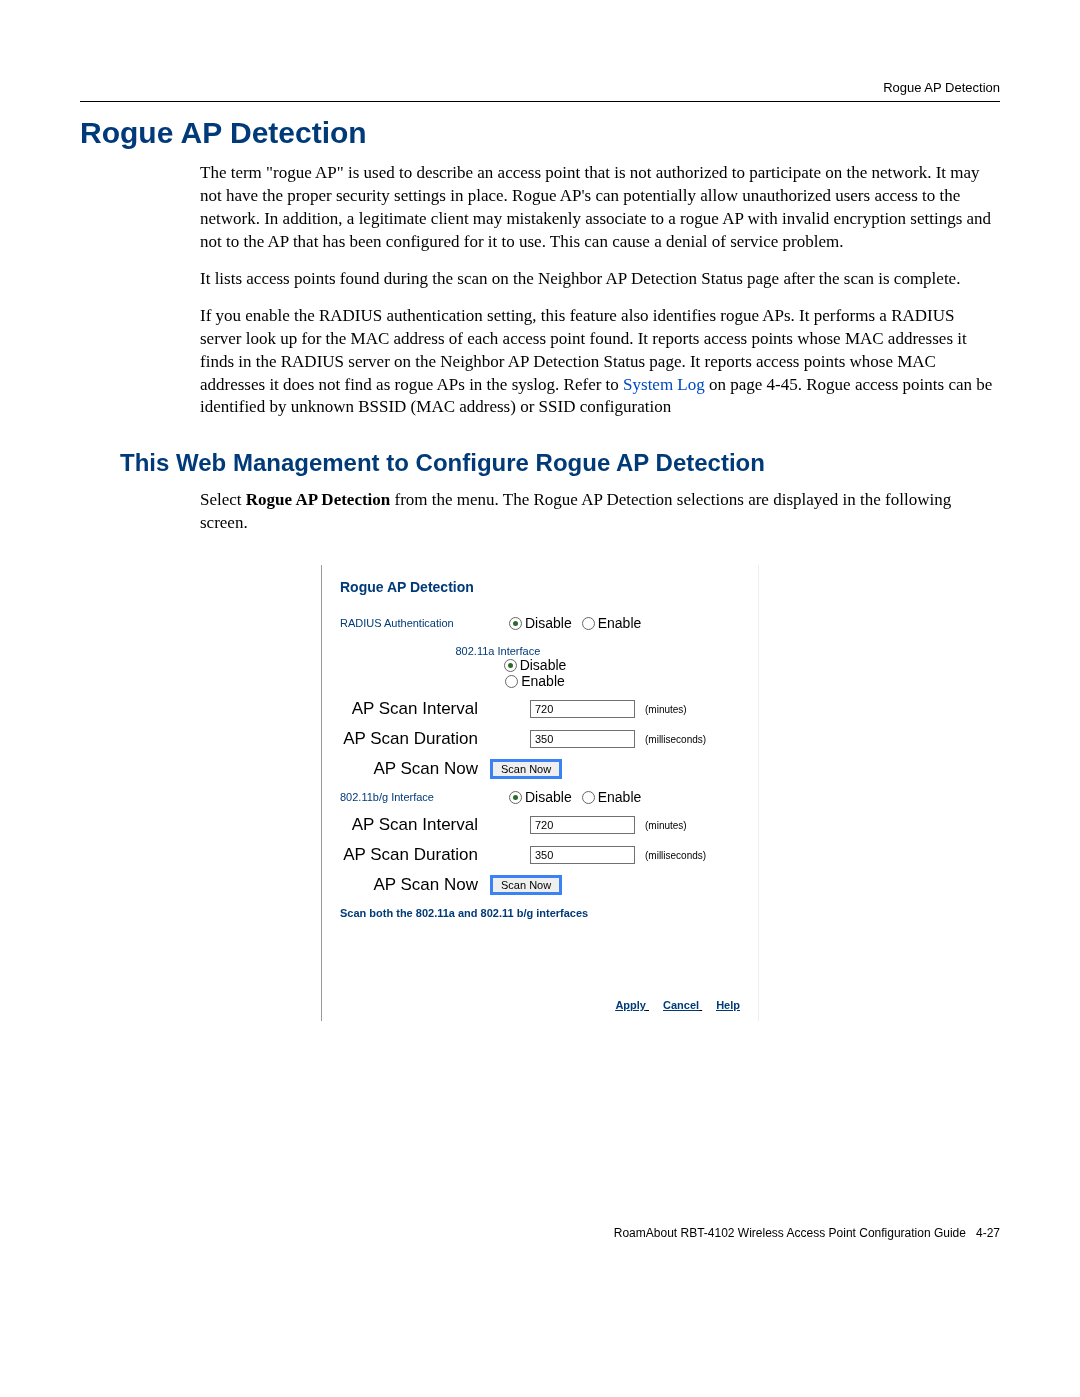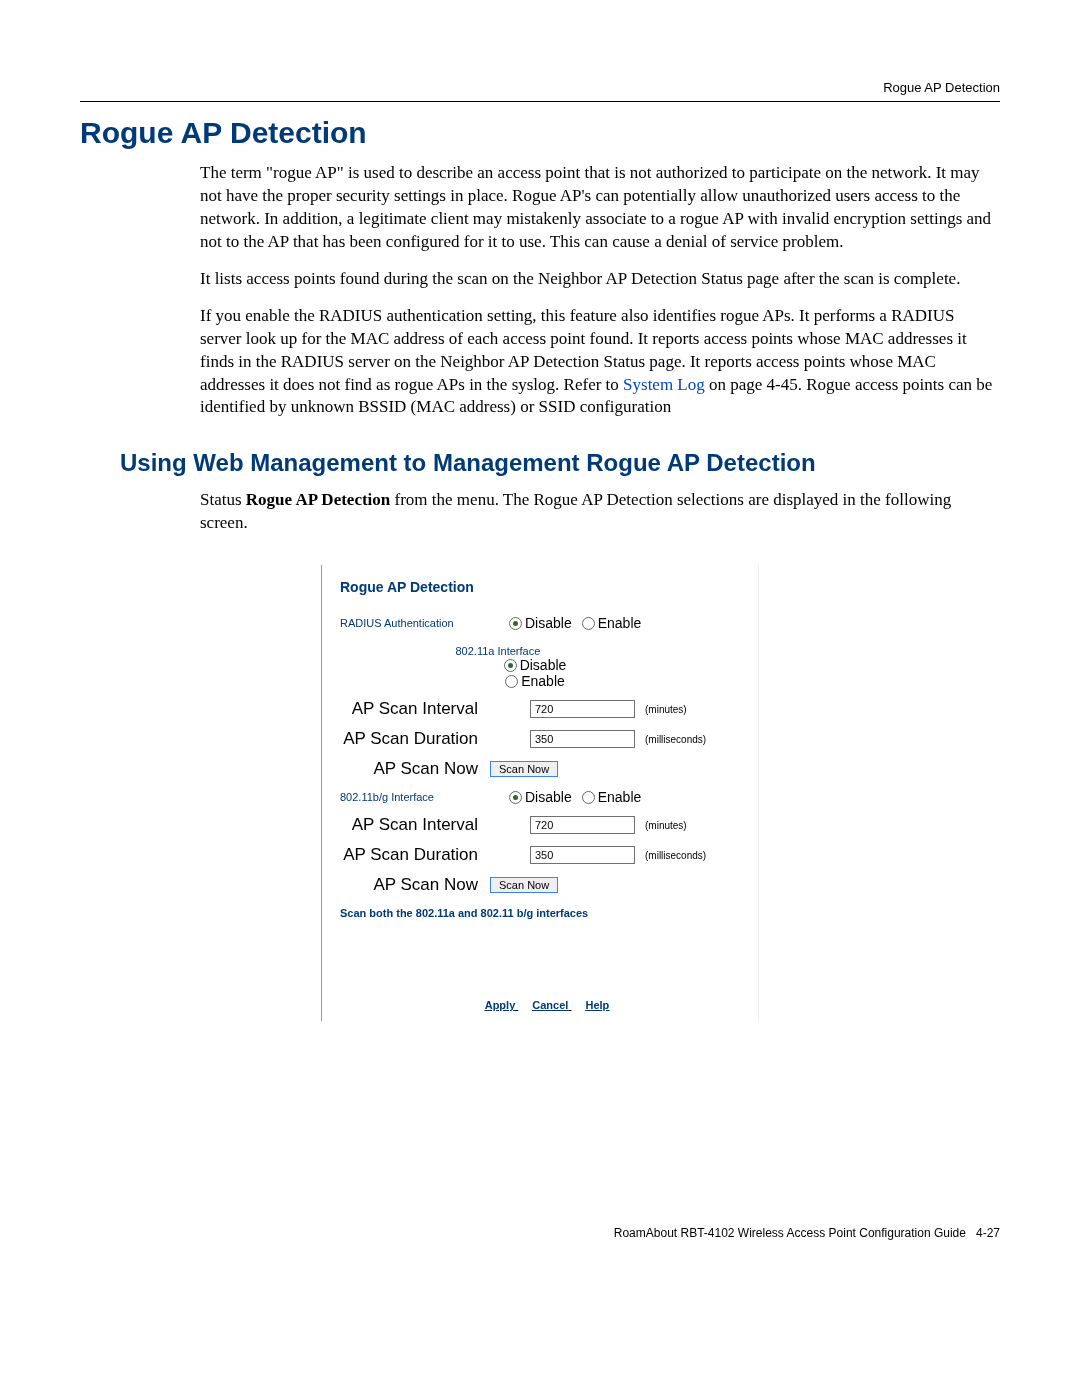--- a/index.html
+++ b/index.html
@@ -118,35 +118,35 @@
     height: 14px;
     background: #fff;
     font-family: Arial, Helvetica, sans-serif;
     margin-left: 40px;
   }
   .scr-unit {
     font-size: 10px;
     margin-left: 10px;
   }
   .scr-btn {
-    border: 1px solid #3b82f6;
+    border: 3px solid #3b82f6;
     background: #efefef;
     padding: 1px 8px;
     font-size: 11px;
     font-family: Arial, Helvetica, sans-serif;
     cursor: pointer;
   }
   .scr-scanboth {
     color: #003a78;
     font-weight: bold;
     font-size: 11px;
     margin: 12px 0 10px 0;
   }
   .scr-actions {
-    text-align: center;
+    text-align: right;
     margin-top: 80px;
     font-size: 11px;
     text-decoration: underline;
   }
   .scr-actions .act {
     color: #003a78;
     font-weight: bold;
     text-decoration: underline;
     margin-left: 14px;
     cursor: pointer;
@@ -171,25 +171,25 @@
   <h1 class="main">Rogue AP Detection</h1>
 
   <div class="body-text">
     <p>The term "rogue AP" is used to describe an access point that is not authorized to participate on the network. It may not have the proper security settings in place. Rogue AP's can potentially allow unauthorized users access to the network. In addition, a legitimate client may mistakenly associate to a rogue AP with invalid encryption settings and not to the AP that has been configured for it to use. This can cause a denial of service problem.</p>
     <p>It lists access points found during the scan on the Neighbor AP Detection Status page after the scan is complete.</p>
     <p>
       <span>If you enable the RADIUS authentication setting, this feature also identifies rogue APs. It performs a RADIUS server look up for the MAC address of each access point found. It reports access points whose MAC addresses it finds in the RADIUS server on the Neighbor AP Detection Status page. It reports access points whose MAC addresses it does not find as rogue APs in the syslog. Refer to </span><a href="#" class="link">System Log</a><span> on page 4-45. Rogue access points can be identified by unknown BSSID (MAC address) or SSID configuration</span>
     </p>
   </div>
 
-  <h2 class="sub">Using Web Management to Management Rogue AP Detection</h2>
+  <h2 class="sub">This Web Management to Configure Rogue AP Detection</h2>
 
   <div class="body-text">
     <p>
-      <span>Status </span><b>Rogue AP Detection</b><span> from the menu. The Rogue AP Detection selections are displayed in the following screen.</span>
+      <span>Select </span><b>Rogue AP Detection</b><span> from the menu. The Rogue AP Detection selections are displayed in the following screen.</span>
     </p>
   </div>
 
   <div class="screenshot">
     <div class="scr-title">Rogue AP Detection</div>
 
     <div class="scr-row">
       <div class="scr-section-label">RADIUS Authentication</div>
       <span class="scr-radio">
           <span class="dot sel"></span>

